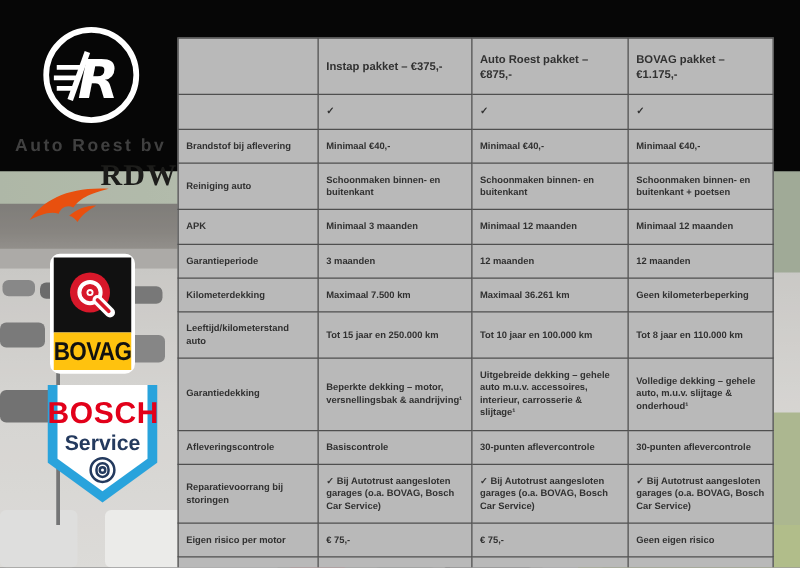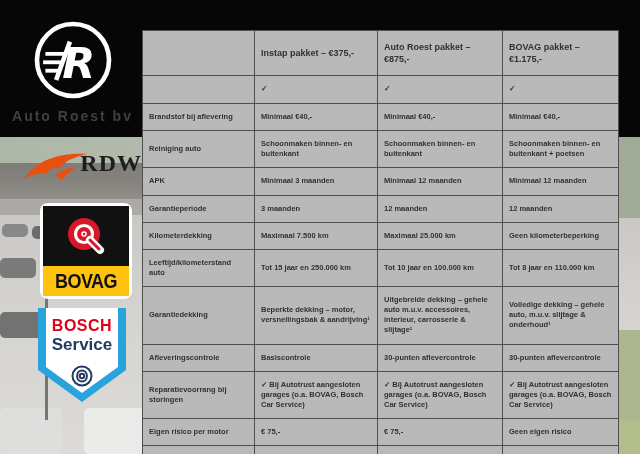--- a/index.html
+++ b/index.html
@@ -26,36 +26,36 @@
   .pole{position:absolute;background:#3f4042;}
   .photo-wash{position:absolute;inset:0;background:rgba(255,255,255,0.28);}
 
   
   .black-band{position:absolute;left:0;top:0;width:640px;height:137px;background:#060606;}
   .logo-roest{position:absolute;left:0;top:0;width:145px;height:137px;
     display:flex;flex-direction:column;align-items:center;justify-content:center;}
   .roest-name{color:#404040;font-weight:bold;font-size:14px;letter-spacing:2px;margin-top:2px;white-space:nowrap;}
 
   
-  .logo-rdw{position:absolute;left:22px;top:140px;width:120px;height:58px;display:flex;align-items:center;}
+  .logo-rdw{position:absolute;left:22px;top:140px;width:120px;height:58px;display:flex;}
   .rdw-text{font-family:"Liberation Serif",serif;font-weight:bold;color:#1d1d1b;
     font-size:24px;letter-spacing:1px;margin-left:-10px;margin-top:-12px;}
 
   
-  .logo-bovag{position:absolute;left:40px;top:203px;width:92px;height:96px;
+  .logo-bovag{position:absolute;left:40px;top:203px;width:68px;height:96px;
     background:#fff;border-radius:8px;padding:3px;display:flex;flex-direction:column;}
   .bovag-top{background:#111;flex:1;display:flex;align-items:center;justify-content:center;}
   .bovag-bottom{background:#ffc20e;height:30px;display:flex;align-items:center;justify-content:center;}
   .bovag-word{font-weight:bold;font-size:18px;color:#111;letter-spacing:-0.5px;
     transform:scaleY(1.15);font-family:"Liberation Sans",sans-serif;}
 
   
   .logo-bosch{position:absolute;left:38px;top:308px;width:88px;height:96px;}
   .bosch-texts{position:absolute;left:0;top:0;width:88px;text-align:center;}
-  .bosch-word{color:#e2001a;font-weight:bold;font-size:16px;letter-spacing:0.5px;margin-top:9px;}
+  .bosch-word{color:#e2001a;font-weight:bold;font-size:24px;letter-spacing:0.5px;margin-top:9px;}
   .bosch-service{color:#243a5e;font-weight:bold;font-size:17px;margin-top:0px;}
 
   
   .pakket-table{position:absolute;left:142px;top:30px;width:476px;border-collapse:collapse;
     table-layout:fixed;background:#b9b9b9;color:#313131;}
   .pakket-table th,.pakket-table td{
     border:1px solid #4f4f4f;vertical-align:middle;text-align:left;
     padding:8px 6px;font-size:7.5px;line-height:1.35;font-weight:bold;
     word-wrap:break-word;}
   .pakket-table thead th{font-size:9px;padding:10px 6px;}
@@ -194,21 +194,21 @@
       </tr>
       <tr>
         <td>Garantieperiode</td>
         <td>3 maanden</td>
         <td>12 maanden</td>
         <td>12 maanden</td>
       </tr>
       <tr>
         <td>Kilometerdekking</td>
         <td>Maximaal 7.500 km</td>
-        <td>Maximaal 25.000 km</td>
+        <td>Maximaal 36.261 km</td>
         <td>Geen kilometerbeperking</td>
       </tr>
       <tr>
         <td>Leeftijd/kilometerstand auto</td>
         <td>Tot 15 jaar en 250.000 km</td>
         <td>Tot 10 jaar en 100.000 km</td>
         <td>Tot 8 jaar en 110.000 km</td>
       </tr>
       <tr>
         <td>Garantiedekking</td>

